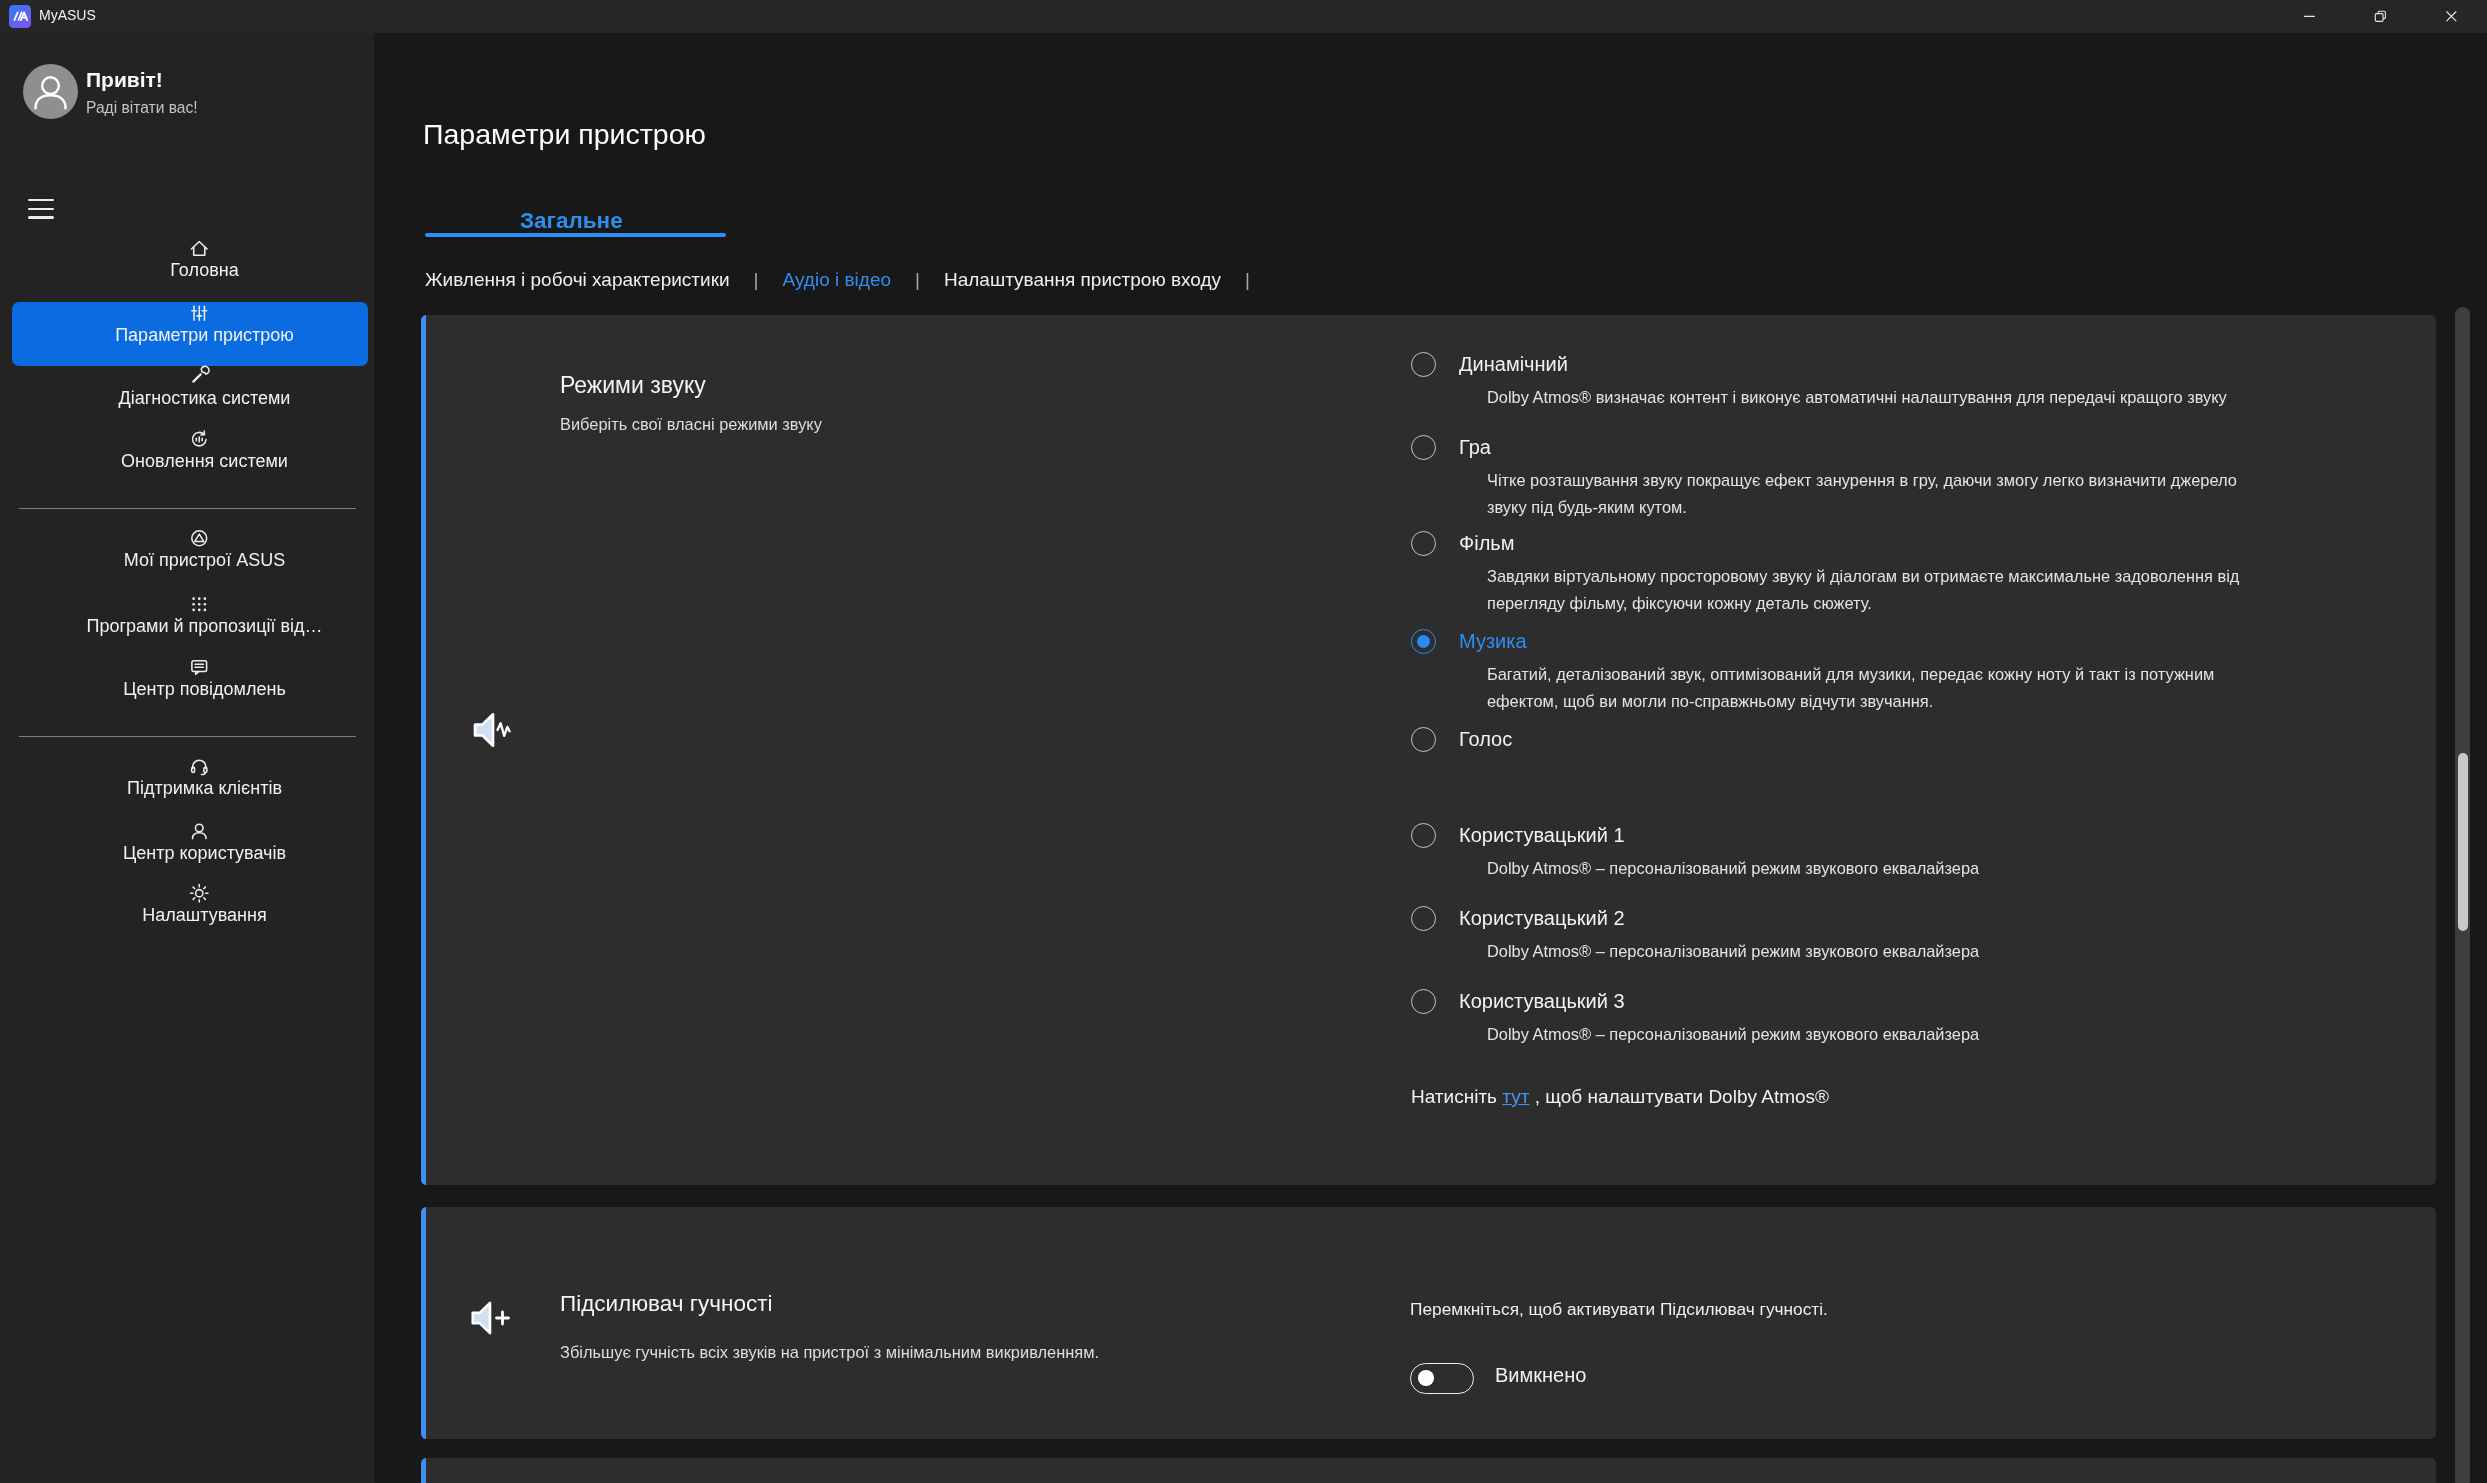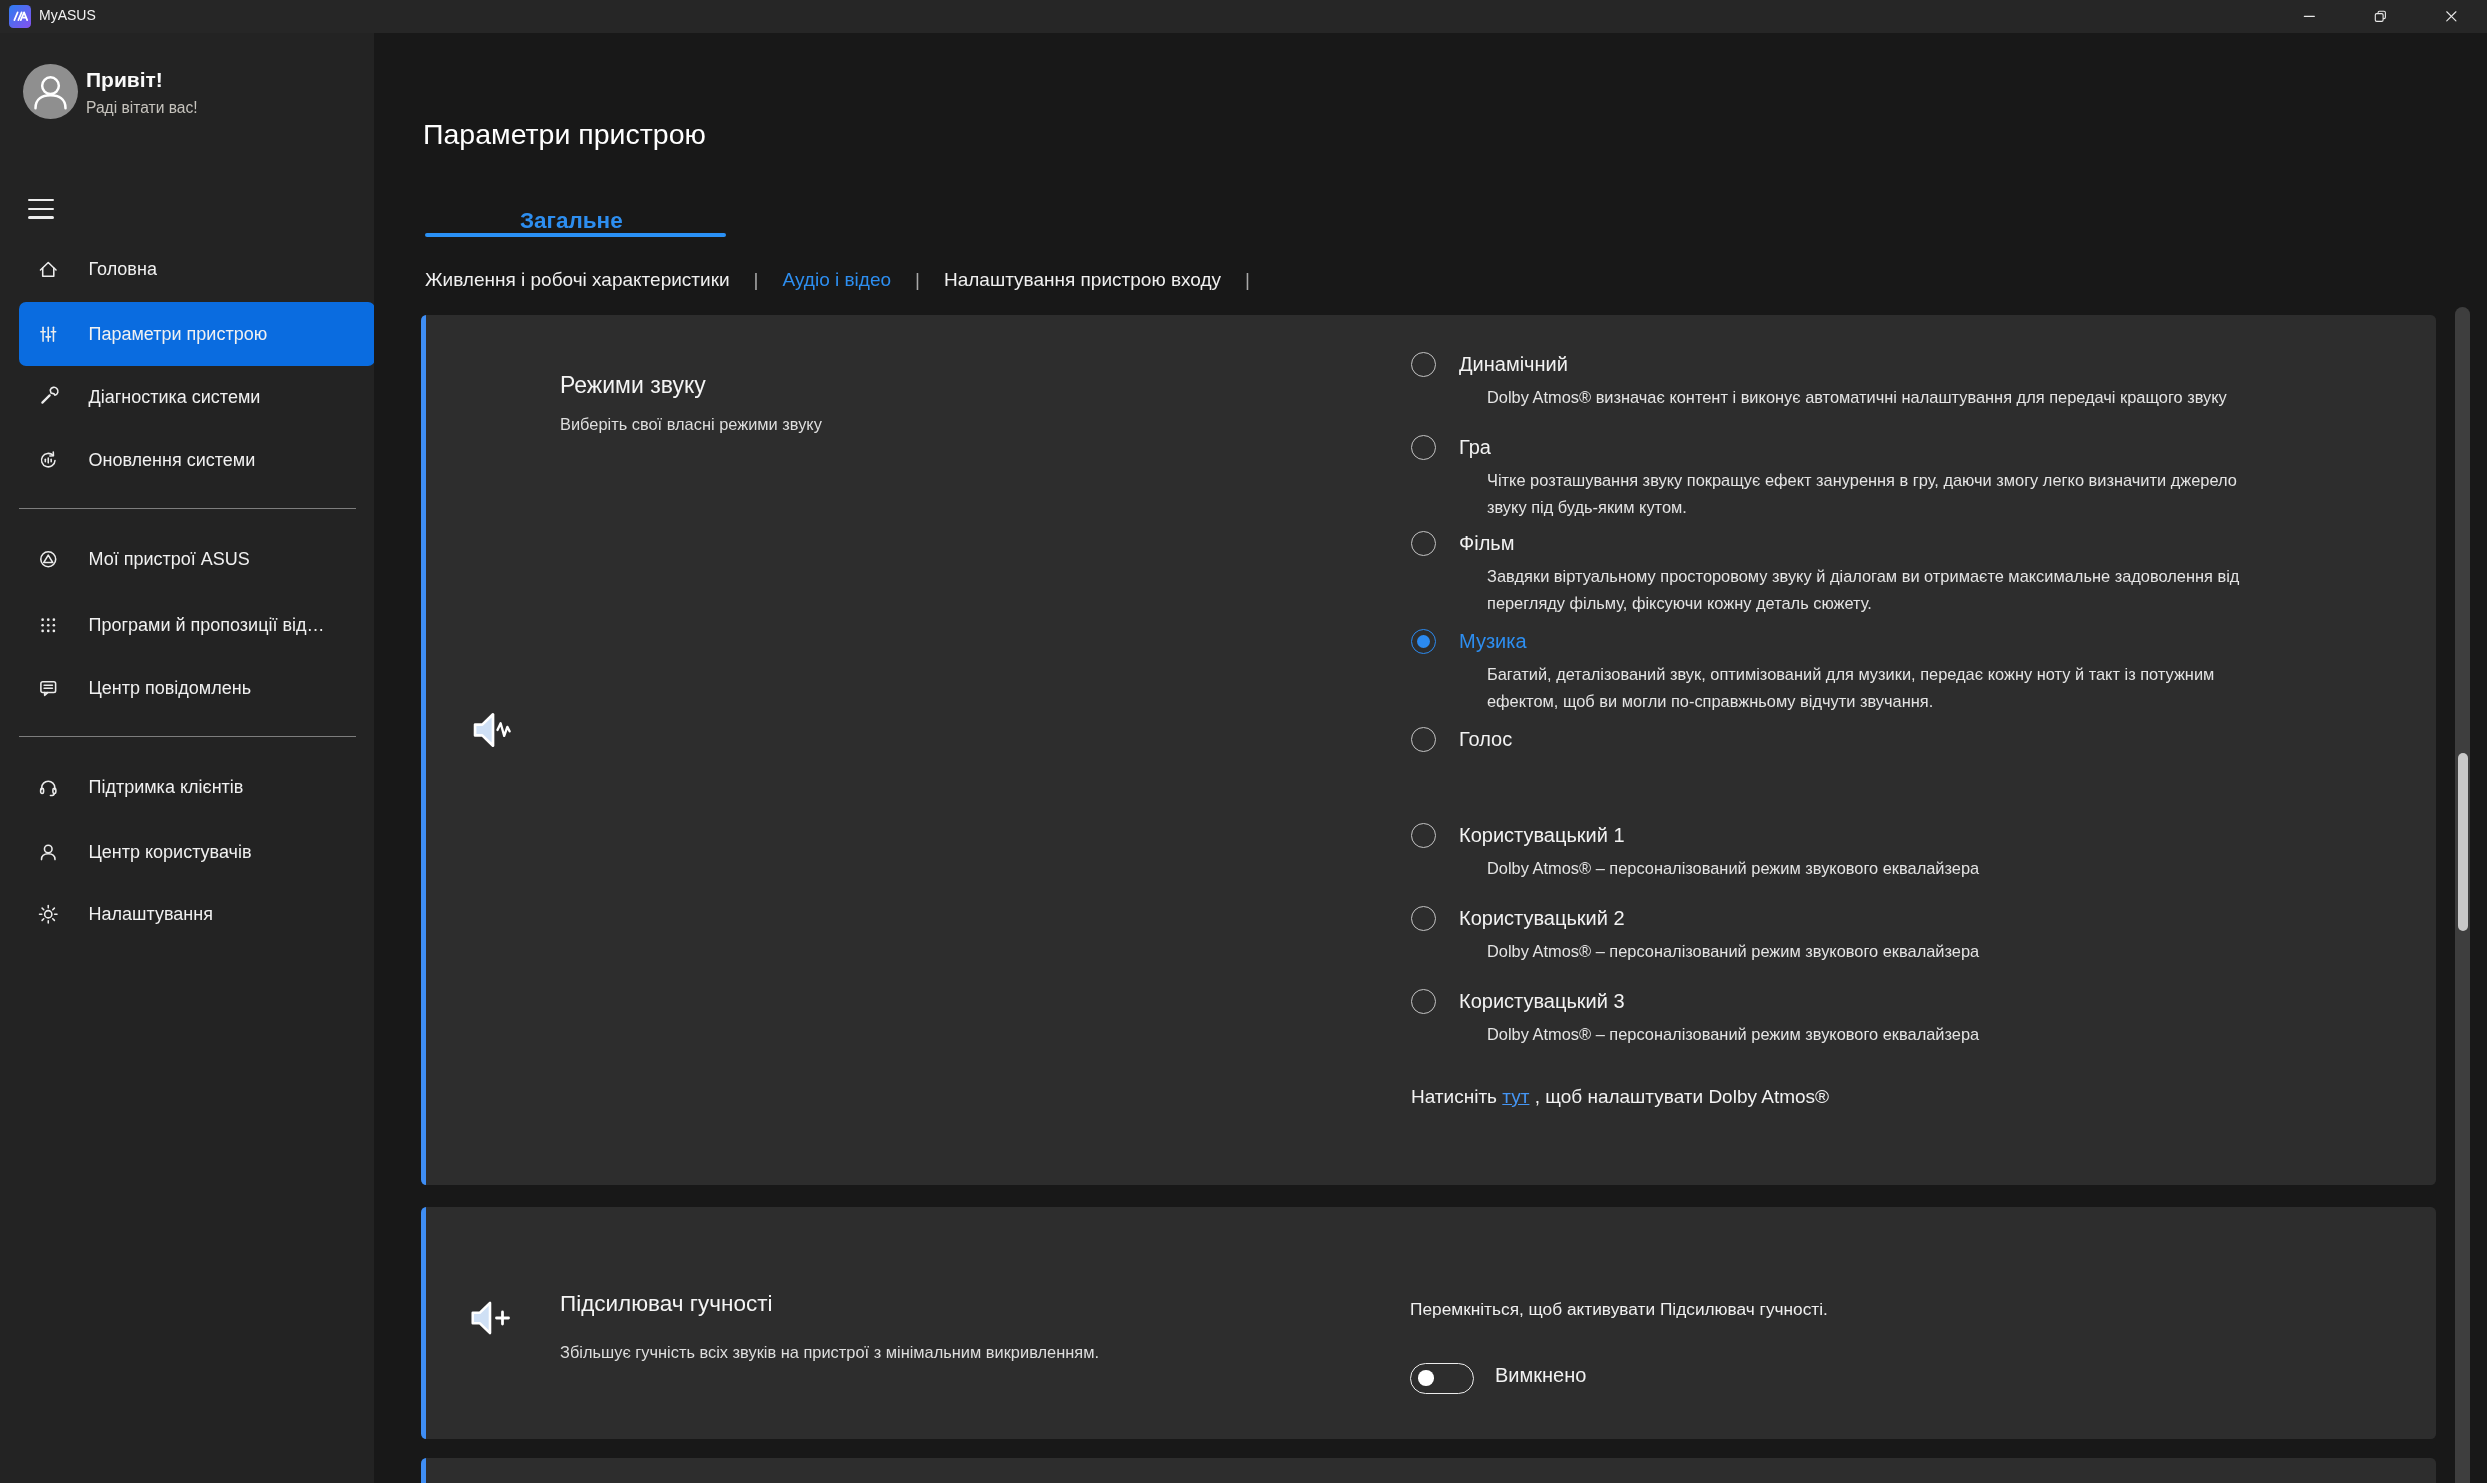--- a/index.html
+++ b/index.html
@@ -18,22 +18,22 @@
   .win-btn svg{width:14.7px;height:14.7px;fill:none;stroke:#e8e8e8;stroke-width:1.2;stroke-linecap:round;}
 
   
   .sidebar{position:absolute;left:0;top:33px;width:374px;height:1450px;background:#232323;}
   .avatar{position:absolute;left:22.5px;top:31px;width:55px;height:55px;border-radius:50%;background:#8f8f8f;cursor:pointer;}
   .avatar svg{width:55px;height:55px;display:block;}
   .greet-title{position:absolute;left:86px;top:35px;font-size:21px;font-weight:bold;color:#fafafa;}
   .greet-sub{position:absolute;left:86px;top:66px;font-size:15.6px;color:#c6c3bd;}
   .hamburger{position:absolute;left:28px;top:166px;width:26px;height:20px;cursor:pointer;}
   .hamburger span{display:block;height:2.2px;background:#ececec;border-radius:1.7px;margin-bottom:6.5px;}
-  .nav-item{position:absolute;left:19px;width:356px;height:64px;border-radius:7px;
-            display:flex;align-items:center;cursor:pointer;}
+  .nav-item{position:absolute;left:12px;width:356px;height:64px;border-radius:7px;
+            display:flex;align-items:center;cursor:pointer;flex-direction:column;}
   .nav-item.selected{background:#0a6ce0;}
   .nav-icon{margin-left:18px;width:22.5px;height:22.5px;flex:0 0 auto;}
   .nav-icon svg{width:22.5px;height:22.5px;display:block;fill:none;stroke:#ececec;stroke-width:1.8;
             stroke-linecap:round;stroke-linejoin:round;}
   .nav-label{margin-left:29px;font-size:18px;color:#f1f1f1;white-space:nowrap;}
   .sidebar-divider{position:absolute;left:19px;width:337px;height:0.9px;background:#7d7d7d;}
 
   
   .main{position:absolute;left:374px;top:33px;width:2113px;height:1450px;background:#181818;}
   .page-title{position:absolute;left:49px;top:85px;font-size:28.5px;color:#ffffff;font-weight:400;}

